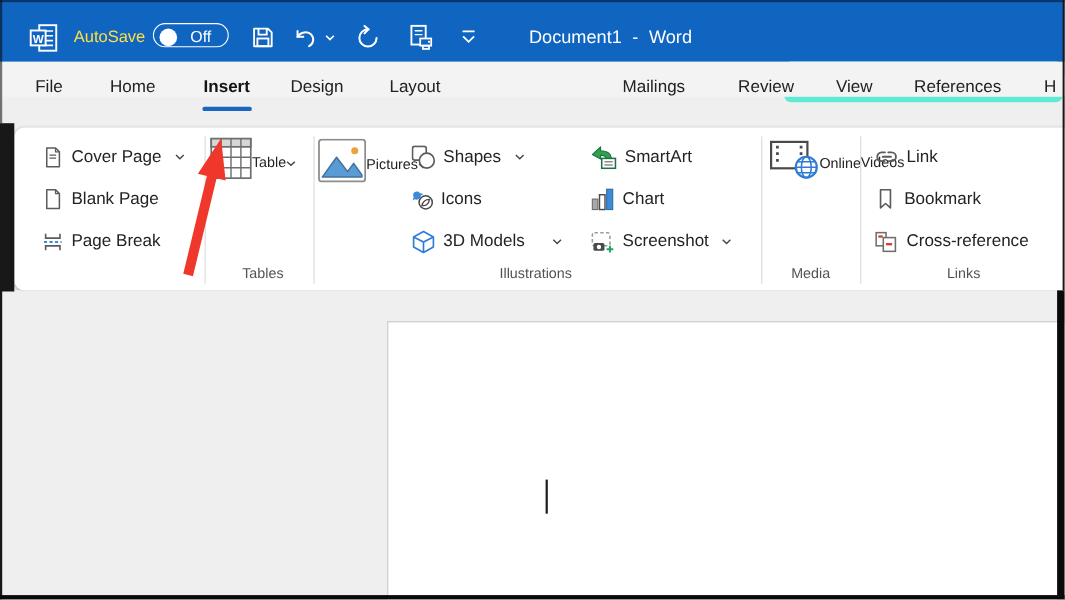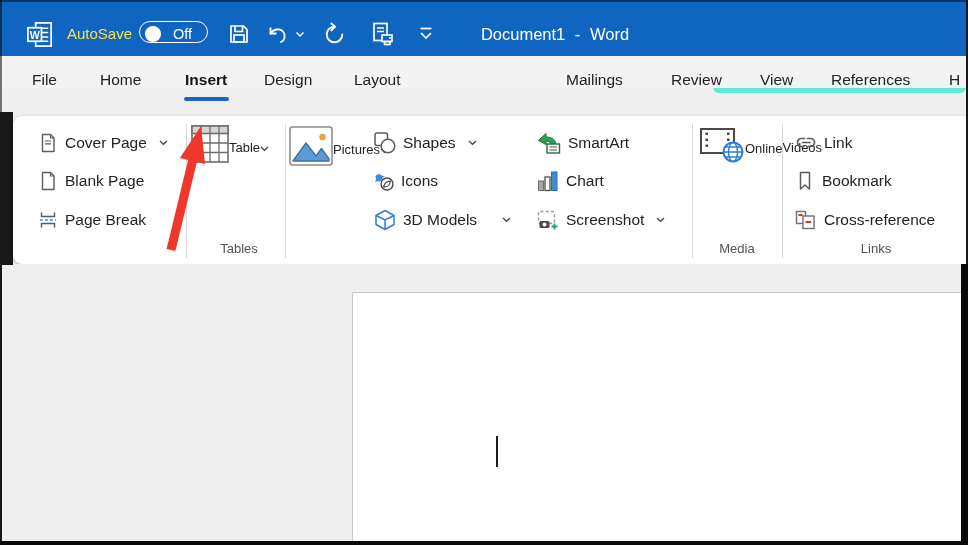--- a/index.html
+++ b/index.html
@@ -309,20 +309,21 @@
         </svg>
       </span>
       <span class="rlabel">Screenshot</span>
       <span class="chev">
         <svg width="9" height="6" viewBox="0 0 9 6">
             <path d="M1 1 L4.5 4.3 L8 1" fill="none" stroke="#444" stroke-width="1.3"></path>
           </svg>
       </span>
     </div>
 
+    <div class="grplabel" style="left:276px;width:396px">Illustrations</div>
 
     <div class="vsep" style="left:679px"></div>
 
     <div class="rbig" style="left:686px;top:10px;width:76px">
       <span class="ricon">
         <svg width="46" height="38" viewBox="0 0 46 38">
           <rect x="2" y="3" width="33" height="24" fill="#fff" stroke="#4a4a4a" stroke-width="2"></rect>
           <path d="M6.5 6.5 h2.5 v2.5 h-2.5 Z M6.5 12.5 h2.5 v2.5 h-2.5 Z M6.5 18.5 h2.5 v2.5 h-2.5 Z M28 6.5 h2.5 v2.5 h-2.5 Z M28 12.5 h2.5 v2.5 h-2.5 Z M28 18.5 h2.5 v2.5 h-2.5 Z" fill="#4a4a4a"></path>
           <circle cx="34" cy="26" r="9.5" fill="#fff" stroke="#2E7CD6" stroke-width="2"></circle>
           <ellipse cx="34" cy="26" rx="4.5" ry="9.5" fill="none" stroke="#2E7CD6" stroke-width="1.4"></ellipse>

